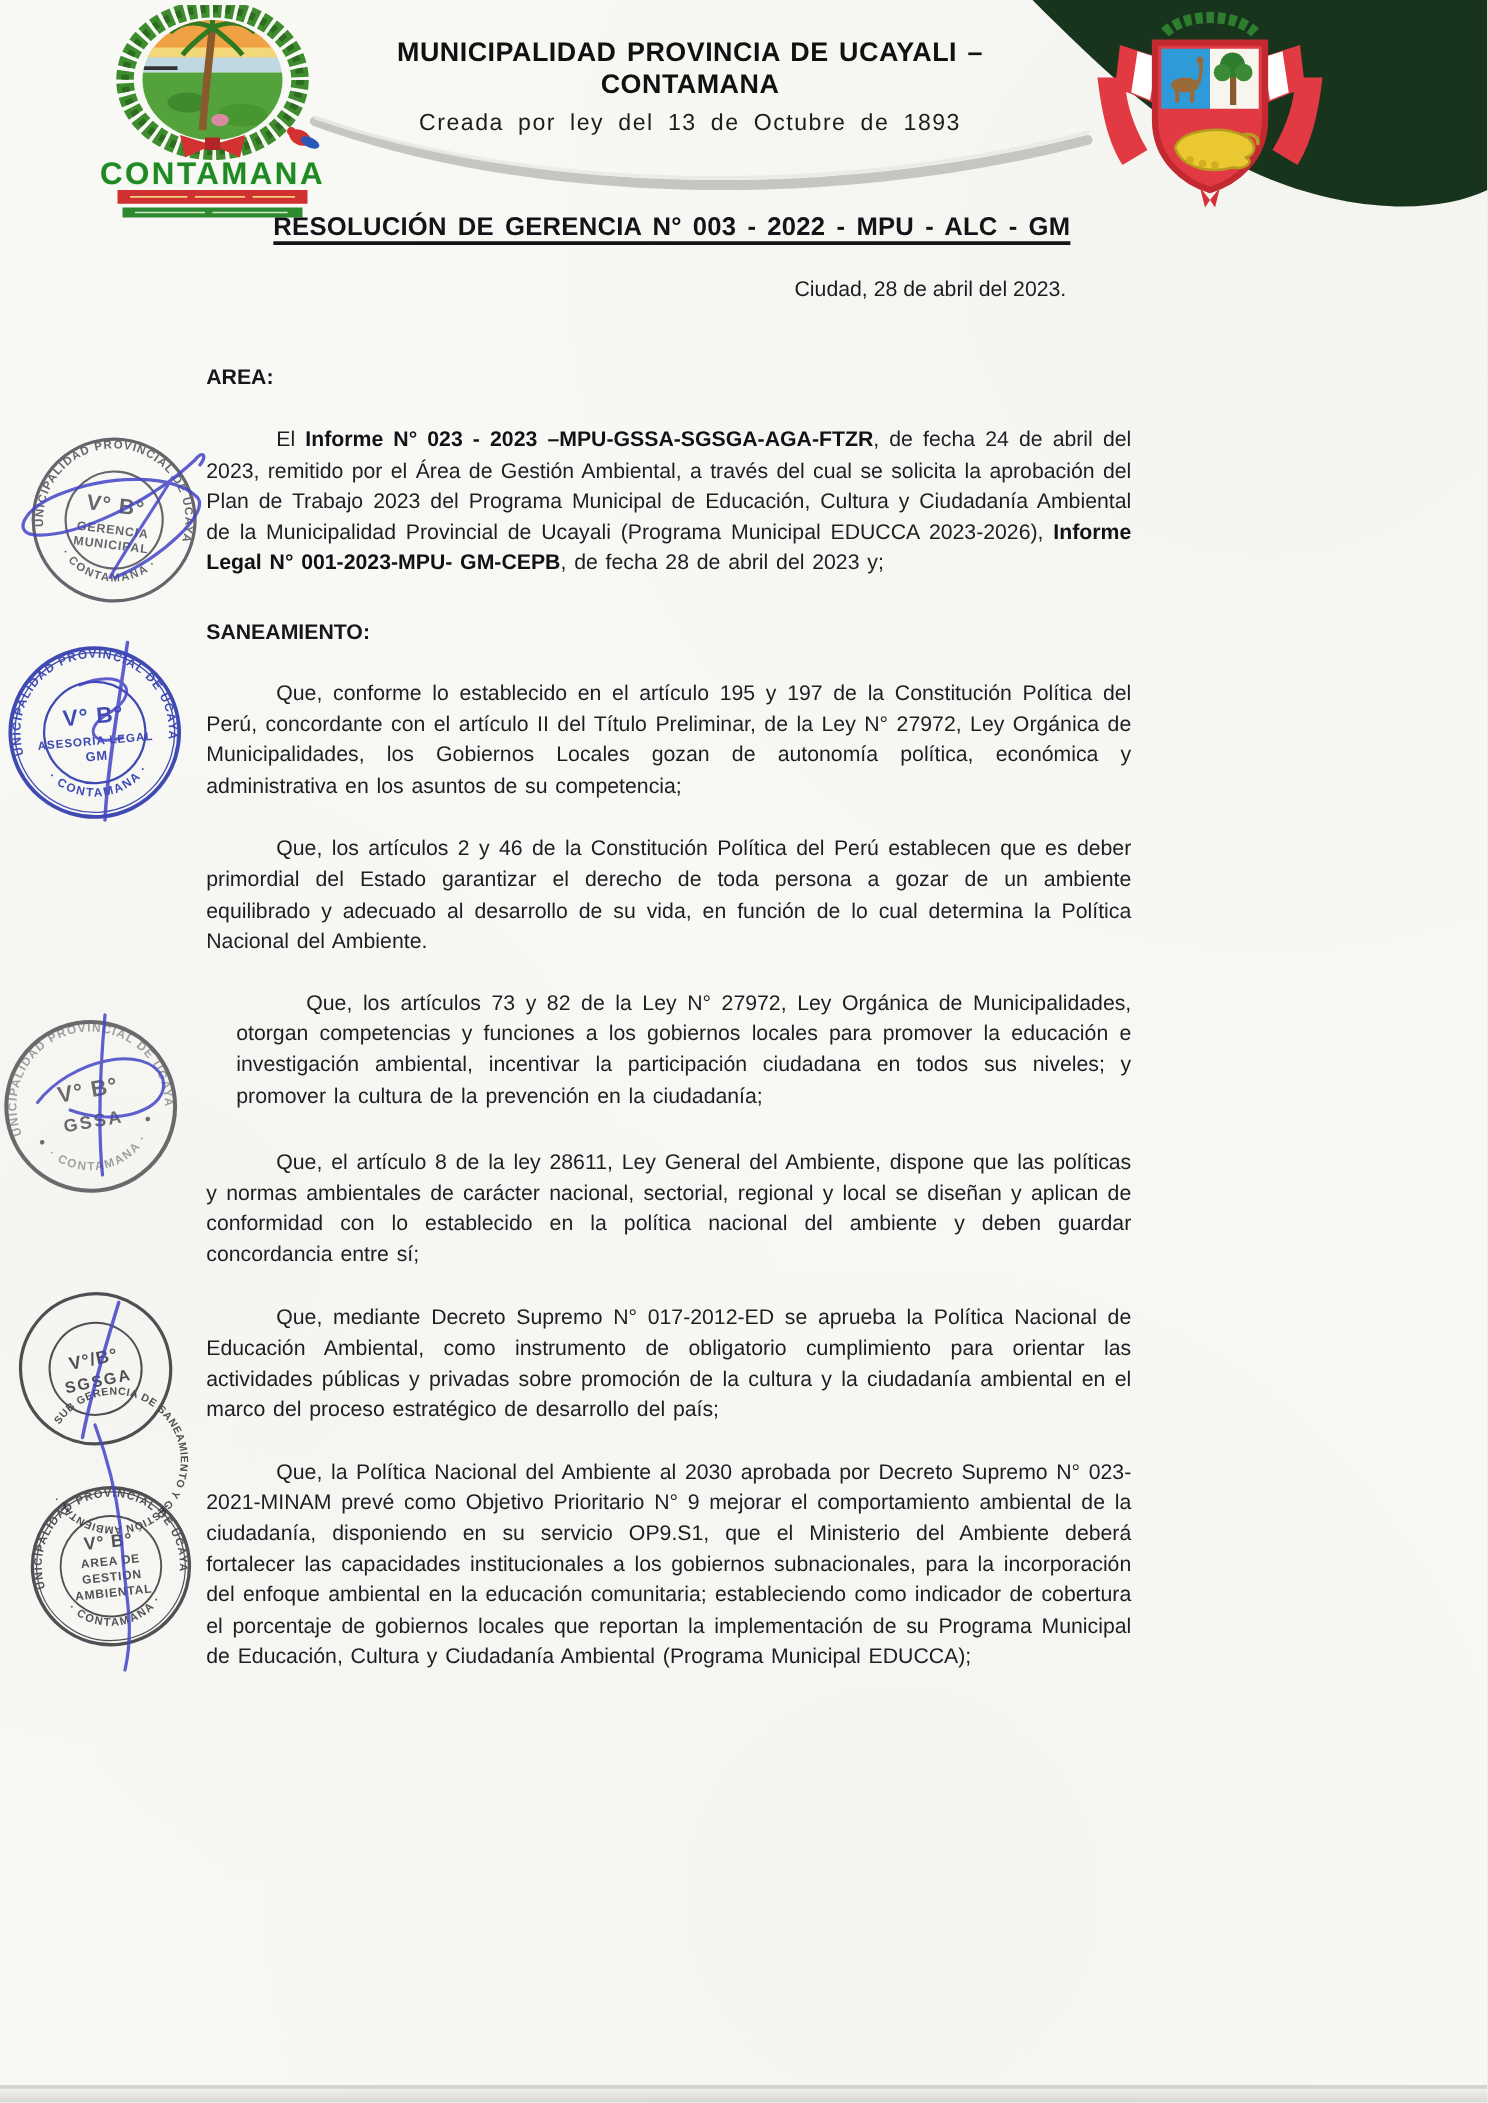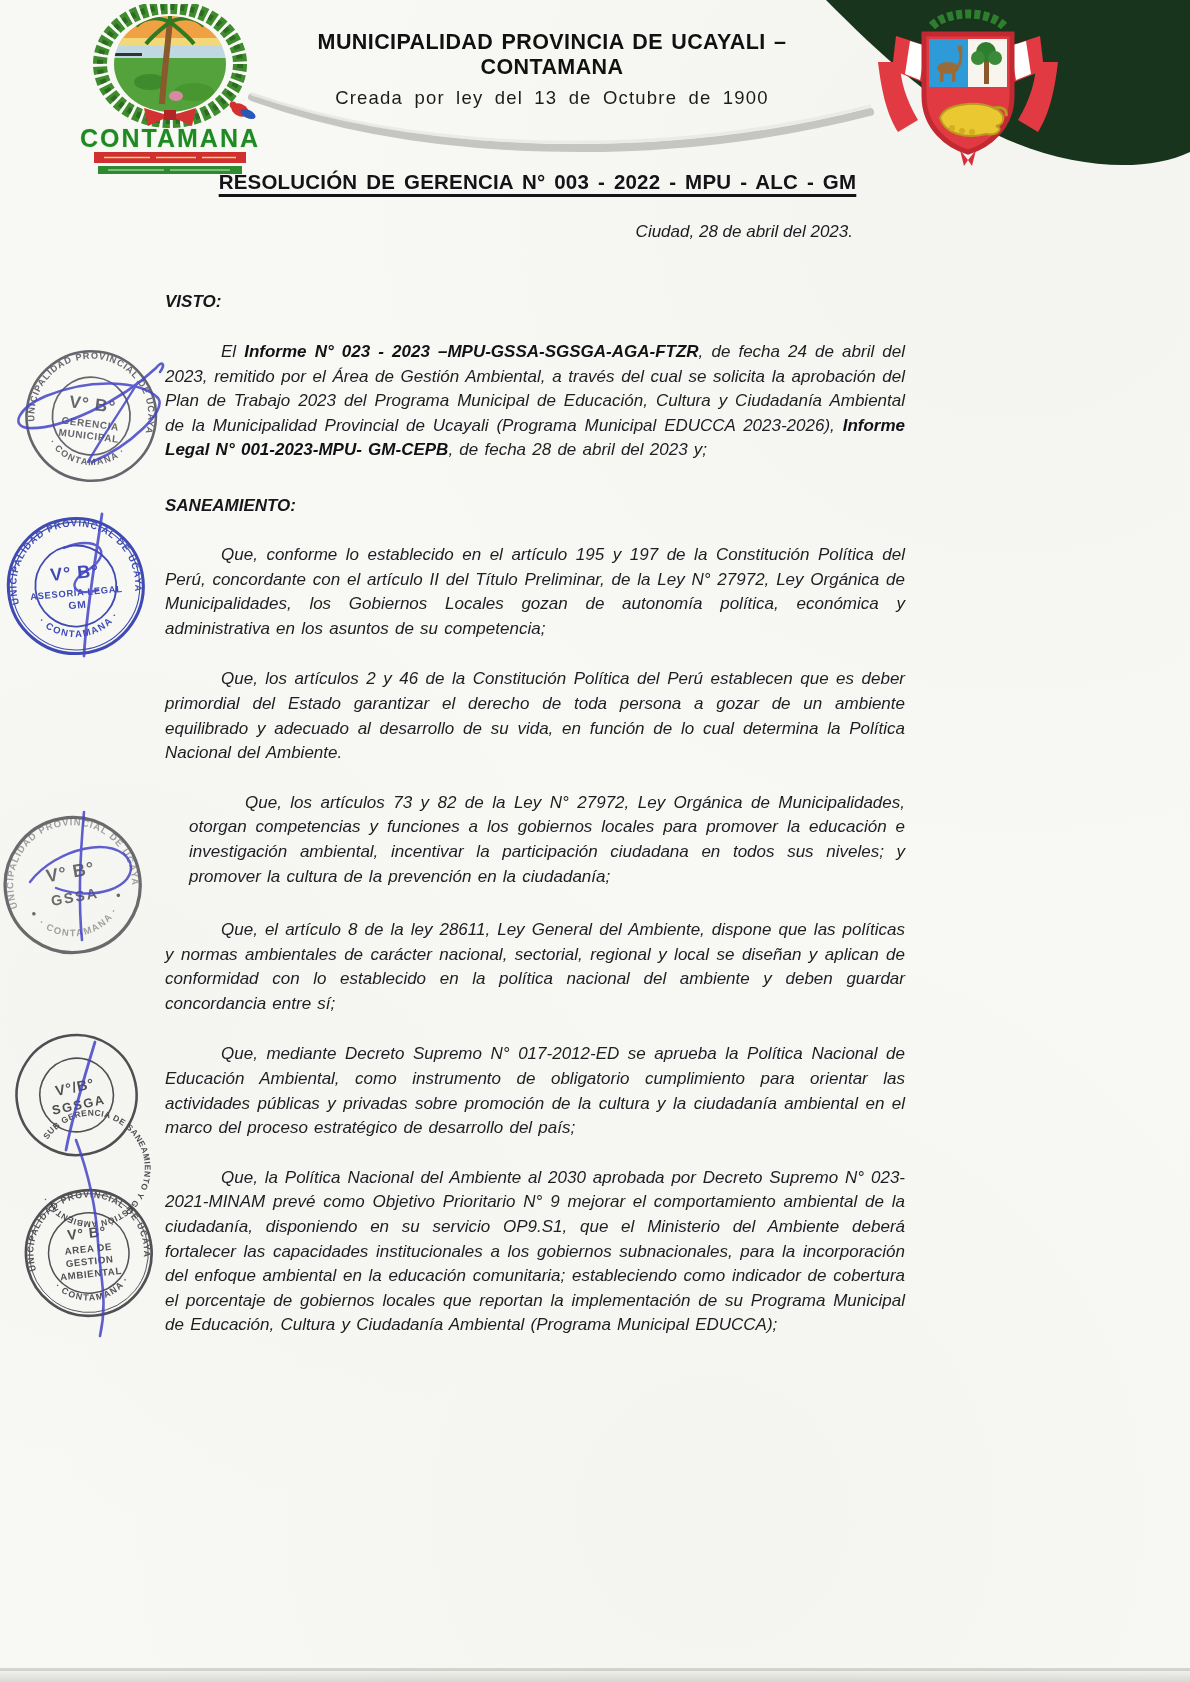--- a/index.html
+++ b/index.html
@@ -22,21 +22,21 @@
   .org-name{font-size:21.5px;font-weight:700;letter-spacing:.4px;word-spacing:2px;color:#111;}
   .org-sub{margin-top:7px;font-size:18.5px;letter-spacing:1.2px;word-spacing:5px;color:#1c1c1c;}
   .logo{position:absolute;left:72px;top:4px;width:196px;height:172px;}
   .escudo{position:absolute;left:848px;top:0px;width:240px;height:172px;}
   .doc-title{
     position:absolute;left:165px;top:170px;width:745px;text-align:center;
     font-size:20.5px;font-weight:700;letter-spacing:.2px;word-spacing:3px;color:#141418;
     text-decoration:underline;text-decoration-thickness:2.5px;text-underline-offset:5px;
   }
   
-  .content{position:absolute;left:165px;top:222px;width:740px;font-style:italic;}
+  .content{position:absolute;left:165px;top:222px;width:740px;}
   .dateline{text-align:right;padding-right:52px;font-size:17px;color:#1c1c20;}
   .label{margin-top:50px;font-size:17px;font-weight:700;color:#17171b;}
   .label.considerando{margin-top:33px;}
   p.para{
     margin:0;margin-top:26px;
     font-size:17px;line-height:24.6px;
     text-align:justify;text-indent:56px;
     color:#1d1d22;word-spacing:1.5px;
   }
   p.para b{font-weight:700;color:#121216;}
@@ -126,21 +126,21 @@
       <rect x="26" y="162" width="144" height="8" fill="#2e8a2e"></rect>
       <g stroke="#e6f2e0" stroke-width="1.2" opacity=".9">
         <line x1="36" y1="166" x2="92" y2="166"></line>
           <line x1="98" y1="166" x2="158" y2="166"></line>
       </g>
     </svg>
   </div>
 
   <div class="org-block">
     <div class="org-name">MUNICIPALIDAD PROVINCIA DE UCAYALI – CONTAMANA</div>
-    <div class="org-sub">Creada por ley del 13 de Octubre de 1900</div>
+    <div class="org-sub">Creada por ley del 13 de Octubre de 1893</div>
   </div>
 
   <div class="escudo">
     <svg viewBox="0 0 240 172" width="240" height="172">
 
       <line x1="52" y1="40" x2="110" y2="86" stroke="#7a1f1f" stroke-width="4"></line>
       <line x1="188" y1="40" x2="130" y2="86" stroke="#7a1f1f" stroke-width="4"></line>
 
       <path d="M 48 36 L 92 50 L 84 86 L 44 70 Z" fill="#e23a42"></path>
       <path d="M 62 41 L 78 46 L 72 80 L 57 74 Z" fill="#ffffff"></path>
@@ -181,21 +181,21 @@
 
       <path d="M 112 150 L 120 160 L 128 150 L 124 166 L 120 160 L 116 166 Z" fill="#d33238"></path>
     </svg>
   </div>
 
   <div class="doc-title">RESOLUCIÓN DE GERENCIA N° 003 - 2022 - MPU - ALC - GM</div>
 
   <div class="content">
     <div class="dateline">Ciudad, 28 de abril del 2023.</div>
 
-    <div class="label">VISTO:</div>
+    <div class="label">AREA:</div>
 
     <p class="para" id="p-visto"><span>El </span><b>Informe N° 023 - 2023 –MPU-GSSA-SGSGA-AGA-FTZR</b><span>, de fecha 24 de abril del 2023, remitido por el Área de Gestión Ambiental, a través del cual se solicita la aprobación del Plan de Trabajo 2023 del Programa Municipal de Educación, Cultura y Ciudadanía Ambiental de la Municipalidad Provincial de Ucayali (Programa Municipal EDUCCA 2023-2026), </span><b>Informe Legal N° 001-2023-MPU- GM-CEPB</b><span>, de fecha 28 de abril del 2023 y;</span></p>
 
     <div class="label considerando">SANEAMIENTO:</div>
 
     <p class="para" id="c1">Que, conforme lo establecido en el artículo 195 y 197 de la Constitución Política del Perú, concordante con el artículo II del Título Preliminar, de la Ley N° 27972, Ley Orgánica de Municipalidades, los Gobiernos Locales gozan de autonomía política, económica y administrativa en los asuntos de su competencia;</p>
     <p class="para" id="c2">Que, los artículos 2 y 46 de la Constitución Política del Perú establecen que es deber primordial del Estado garantizar el derecho de toda persona a gozar de un ambiente equilibrado y adecuado al desarrollo de su vida, en función de lo cual determina la Política Nacional del Ambiente.</p>
     <p class="para" id="c3">Que, los artículos 73 y 82 de la Ley N° 27972, Ley Orgánica de Municipalidades, otorgan competencias y funciones a los gobiernos locales para promover la educación e investigación ambiental, incentivar la participación ciudadana en todos sus niveles; y promover la cultura de la prevención en la ciudadanía;</p>
     <p class="para" id="c4">Que, el artículo 8 de la ley 28611, Ley General del Ambiente, dispone que las políticas y normas ambientales de carácter nacional, sectorial, regional y local se diseñan y aplican de conformidad con lo establecido en la política nacional del ambiente y deben guardar concordancia entre sí;</p>
     <p class="para" id="c5">Que, mediante Decreto Supremo N° 017-2012-ED se aprueba la Política Nacional de Educación Ambiental, como instrumento de obligatorio cumplimiento para orientar las actividades públicas y privadas sobre promoción de la cultura y la ciudadanía ambiental en el marco del proceso estratégico de desarrollo del país;</p>

